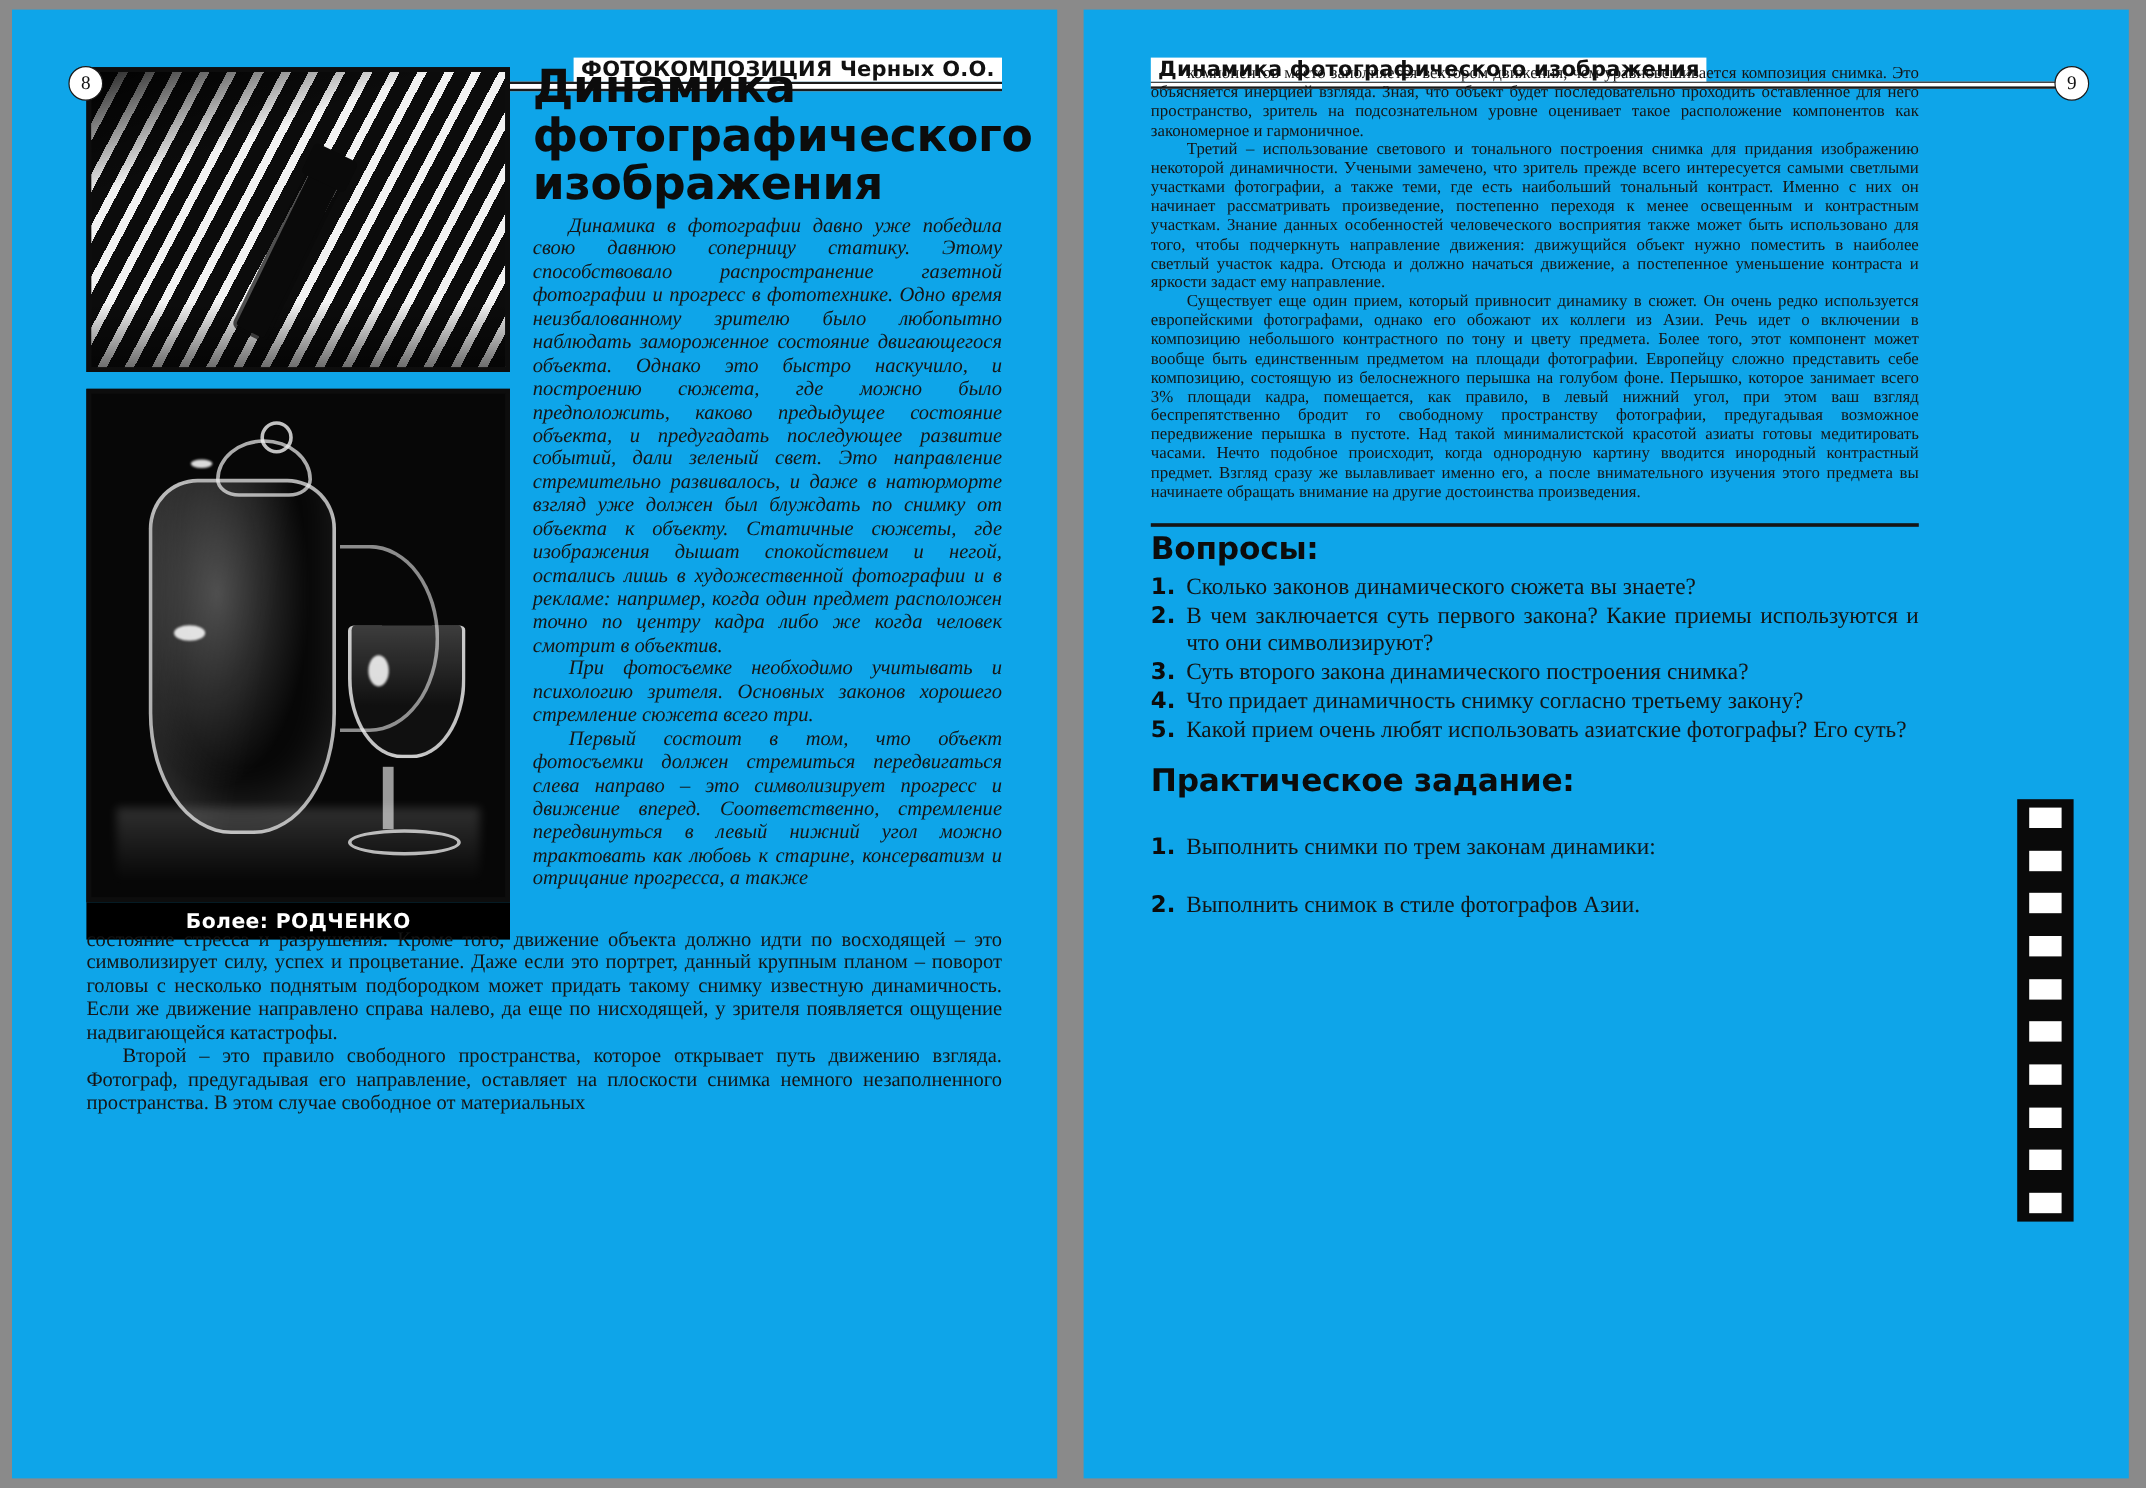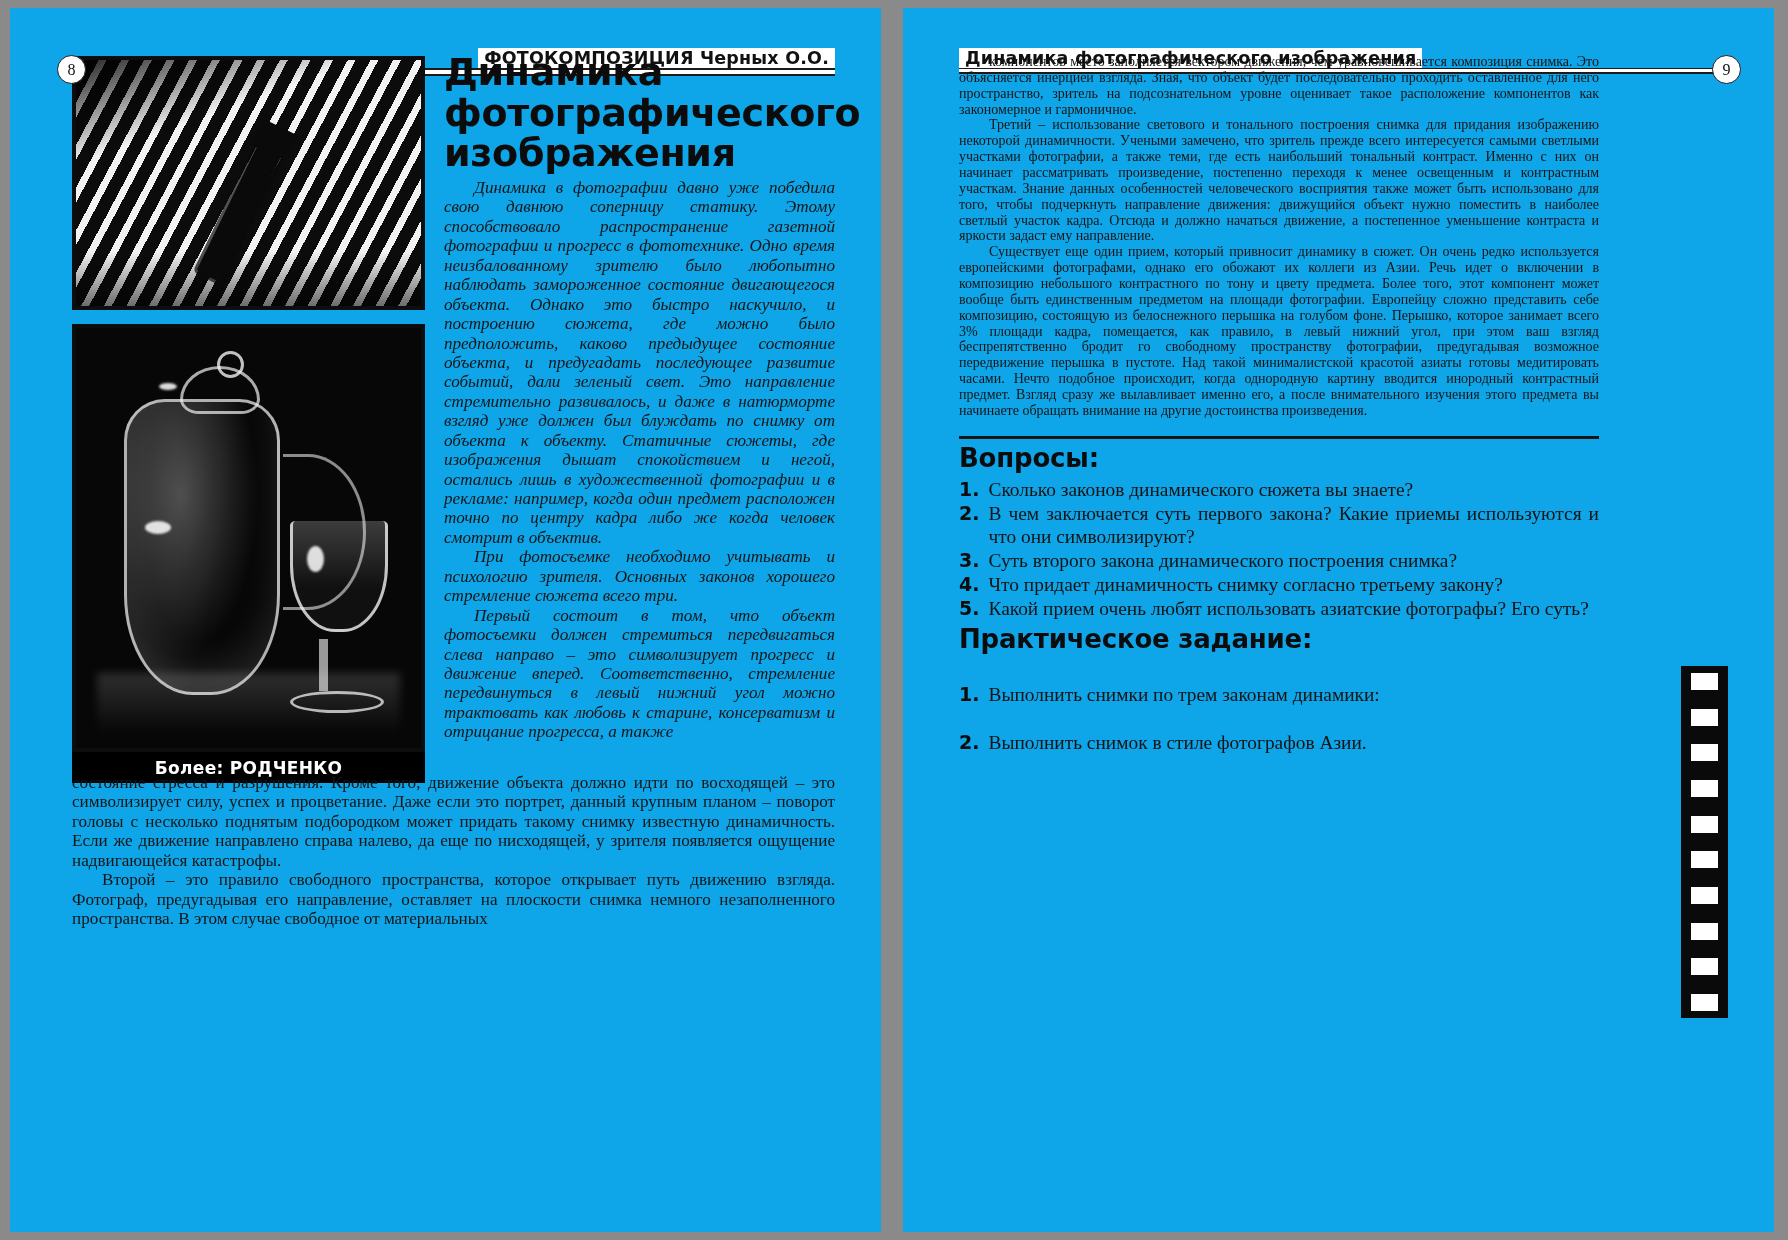--- a/index.html
+++ b/index.html
@@ -260,21 +260,21 @@
           <div class="qitem">
             <span class="qnum">4.</span>
             <span class="qtext">Что придает динамичность снимку согласно третьему закону?</span>
           </div>
           <div class="qitem">
             <span class="qnum">5.</span>
             <span class="qtext">Какой прием очень любят использовать азиатские фотографы? Его суть?</span>
           </div>
         </div>
 
-        <h2 class="sec" style="margin-top:4px;">Практическое задание:</h2>
+        <h2 class="sec" style="margin-top:16px;">Практическое задание:</h2>
 
         <div class="qlist tlist">
           <div class="qitem">
             <span class="qnum">1.</span>
             <span class="qtext j">Выполнить снимки по трем законам динамики:</span>
           </div>
           <div class="qitem">
             <span class="qnum">2.</span>
             <span class="qtext j">Выполнить снимок  в стиле фотографов Азии.</span>
           </div>

